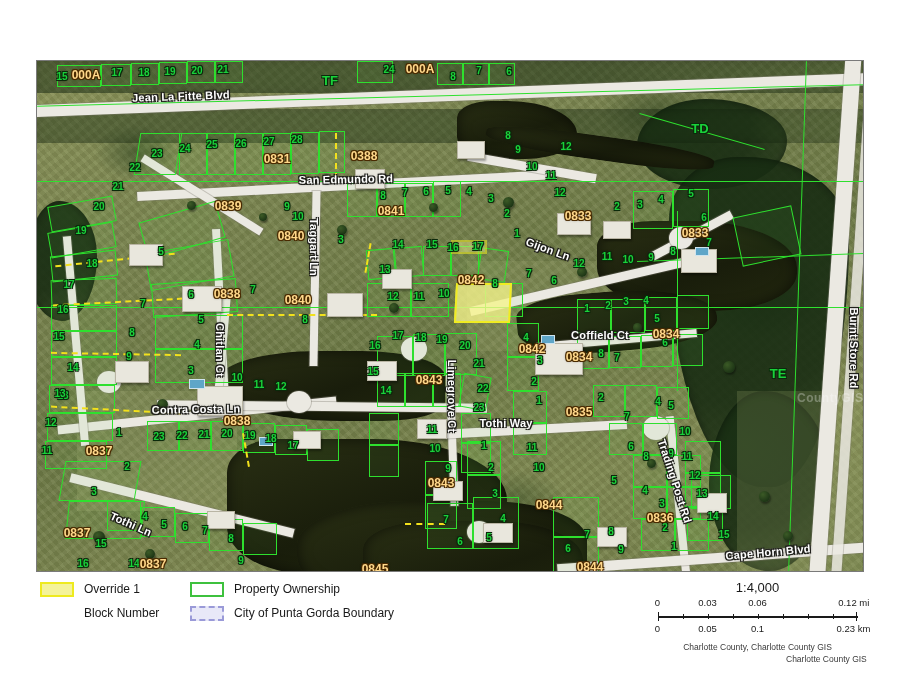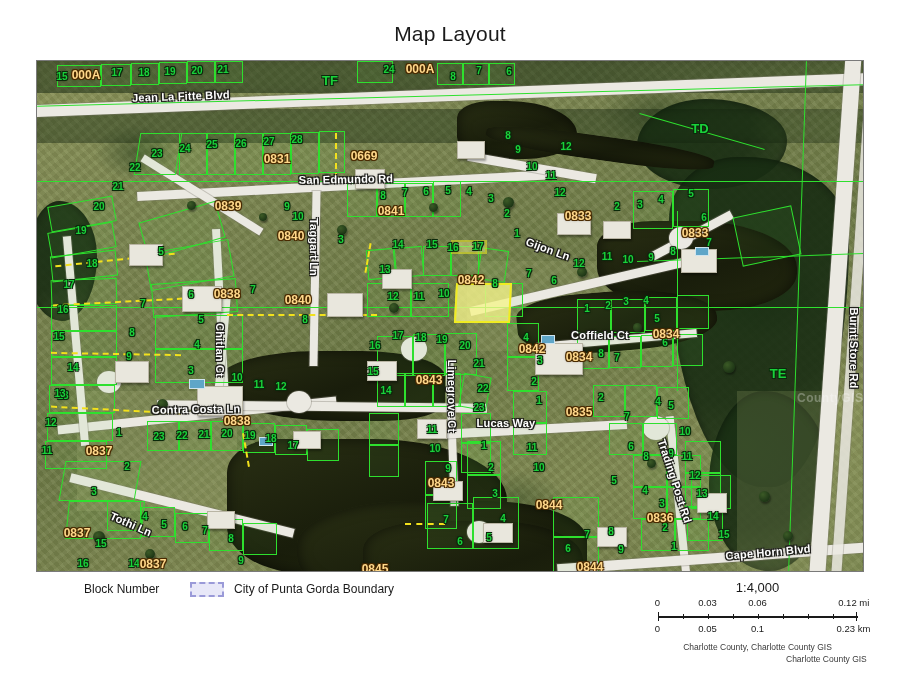--- a/index.html
+++ b/index.html
@@ -240,21 +240,20 @@
   #corner-attrib {
     position: absolute; left: 786px; top: 654px;
     font-size: 8.5px; color: #3a3a3a; white-space: nowrap;
   }
 </style>
 </head>
 <body>
 
 <div id="page">
 
-  <div id="map-title">Map Layout</div>
 
   <div id="map-frame">
     <div id="map-canvas">
 
       <div class="trees" style="left:600px;top:38px;width:150px;height:90px;"></div>
       <div class="trees" style="left:632px;top:96px;width:180px;height:330px;border-radius:40% 60% 45% 55%/20% 25% 80% 75%;"></div>
       <div class="trees" style="left:672px;top:330px;width:120px;height:180px;"></div>
       <div class="trees" style="left:-10px;top:140px;width:70px;height:120px;"></div>
       <div class="trees" style="left:0px;top:0px;width:828px;height:32px;border-radius:0;opacity:.55;"></div>
       <div class="trees" style="left:0px;top:48px;width:828px;height:34px;border-radius:0;opacity:.45;"></div>
@@ -644,21 +643,21 @@
           <span class="lotnum" style="left: 550px; top: 473px;">7</span>
           <span class="lotnum" style="left: 23px; top: 332px;">13</span>
           <span class="lotnum" style="left: 124px; top: 190px;">5</span>
           <span class="lotnum" style="left: 216px; top: 228px;">7</span>
           <span class="lotnum" style="left: 268px; top: 258px;">8</span>
         </div>
       <div id="block-numbers-layer">
           <span class="blocknum" style="left: 49px; top: 14px;">000A</span>
           <span class="blocknum" style="left: 383px; top: 8px;">000A</span>
           <span class="blocknum" style="left: 240px; top: 98px;">0831</span>
-          <span class="blocknum" style="left: 327px; top: 95px;">0669</span>
+          <span class="blocknum" style="left: 327px; top: 95px;">0388</span>
           <span class="blocknum" style="left: 191px; top: 145px;">0839</span>
           <span class="blocknum" style="left: 254px; top: 175px;">0840</span>
           <span class="blocknum" style="left: 354px; top: 150px; text-align: center;">0841</span>
           <span class="blocknum" style="left: 541px; top: 155px;">0833</span>
           <span class="blocknum" style="left: 658px; top: 172px;">0833</span>
           <span class="blocknum" style="left: 190px; top: 233px;">0838</span>
           <span class="blocknum" style="left: 261px; top: 239px;">0840</span>
           <span class="blocknum" style="left: 434px; top: 219px;">0842</span>
           <span class="blocknum" style="left: 495px; top: 288px;">0842</span>
           <span class="blocknum" style="left: 542px; top: 296px;">0834</span>
@@ -682,32 +681,42 @@
         </div>
       <div id="road-labels-layer">
           <span class="roadlabel" style="left: 144px; top: 35px; transform: translate(-50%, -50%) rotate(-2deg);">Jean La Fitte Blvd</span>
           <span class="roadlabel" style="left: 309px; top: 118px; transform: translate(-50%, -50%) rotate(-1deg);">San Edmundo Rd</span>
           <span class="roadlabel" style="left: 277px; top: 186px; transform: translate(-50%, -50%) rotate(90deg);">Taggart Ln</span>
           <span class="roadlabel" style="left: 511px; top: 188px; transform: translate(-50%, -50%) rotate(20deg);">Gijon Ln</span>
           <span class="roadlabel" style="left: 183px; top: 289px; transform: translate(-50%, -50%) rotate(90deg);">Chitlan Ct</span>
           <span class="roadlabel" style="left: 563px; top: 274px; transform: translate(-50%, -50%) rotate(0deg);">Coffield Ct</span>
           <span class="roadlabel" style="left: 159px; top: 348px; transform: translate(-50%, -50%) rotate(-1deg);">Contra Costa Ln</span>
           <span class="roadlabel" style="left: 415px; top: 335px; transform: translate(-50%, -50%) rotate(90deg);">Limegrove Ct</span>
-          <span class="roadlabel" style="left: 469px; top: 362px; transform: translate(-50%, -50%) rotate(0deg);">Lucas Way</span>
+          <span class="roadlabel" style="left: 469px; top: 362px; transform: translate(-50%, -50%) rotate(0deg);">Tothi Way</span>
           <span class="roadlabel" style="left: 638px; top: 420px; transform: translate(-50%, -50%) rotate(72deg);">Trading Post Rd</span>
           <span class="roadlabel" style="left: 94px; top: 463px; transform: translate(-50%, -50%) rotate(24deg);">Tothi Ln</span>
           <span class="roadlabel" style="left: 731px; top: 491px; transform: translate(-50%, -50%) rotate(-5deg);">Cape Horn Blvd</span>
           <span class="roadlabel" style="left: 817px; top: 287px; transform: translate(-50%, -50%) rotate(90deg);">Burnt Store Rd</span>
         </div>
       <div class="watermark" style="left:760px;top:330px;">CountyGIS</div>
     </div>
   </div>
 
   <div id="legend">
 
+    <div class="legend-row">
+      <div class="legend-col-a">
+        <div class="sw override-sw"></div>
+        <span class="legend-label">Override 1</span>
+      </div>
+      <div class="legend-col-b">
+        <div class="sw ownership-sw"></div>
+        <span class="legend-label">Property Ownership</span>
+      </div>
+    </div>
 
     <div class="legend-row">
       <div class="legend-col-a">
         <div class="sw blank-sw"></div>
         <span class="legend-label">Block Number</span>
       </div>
       <div class="legend-col-b">
         <div class="sw city-sw"></div>
         <span class="legend-label">City of Punta Gorda Boundary</span>
       </div>

